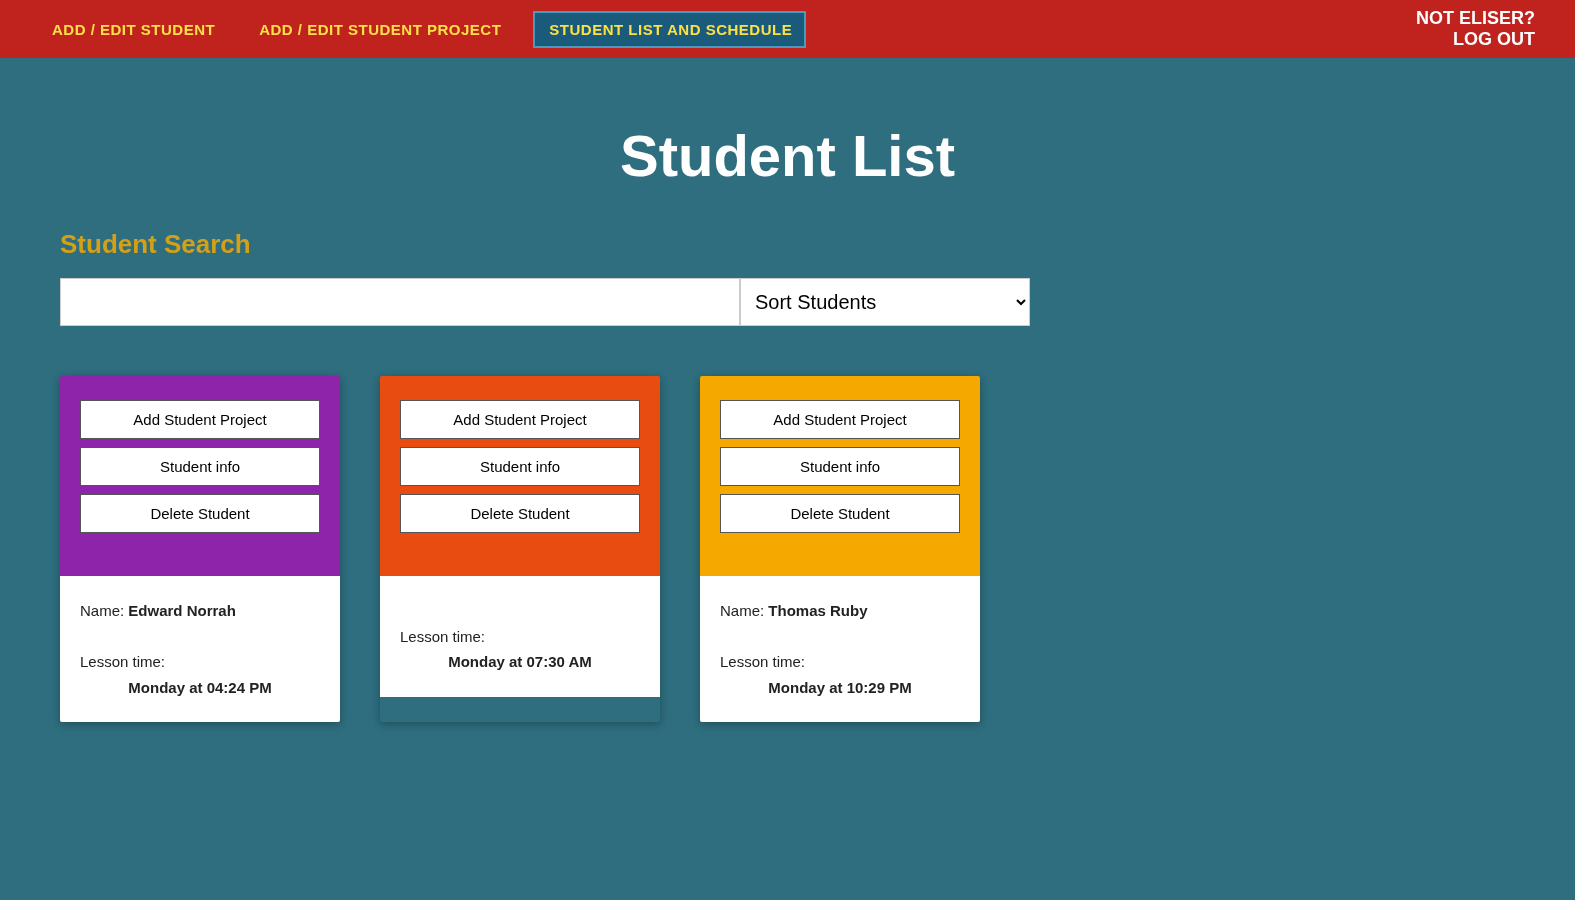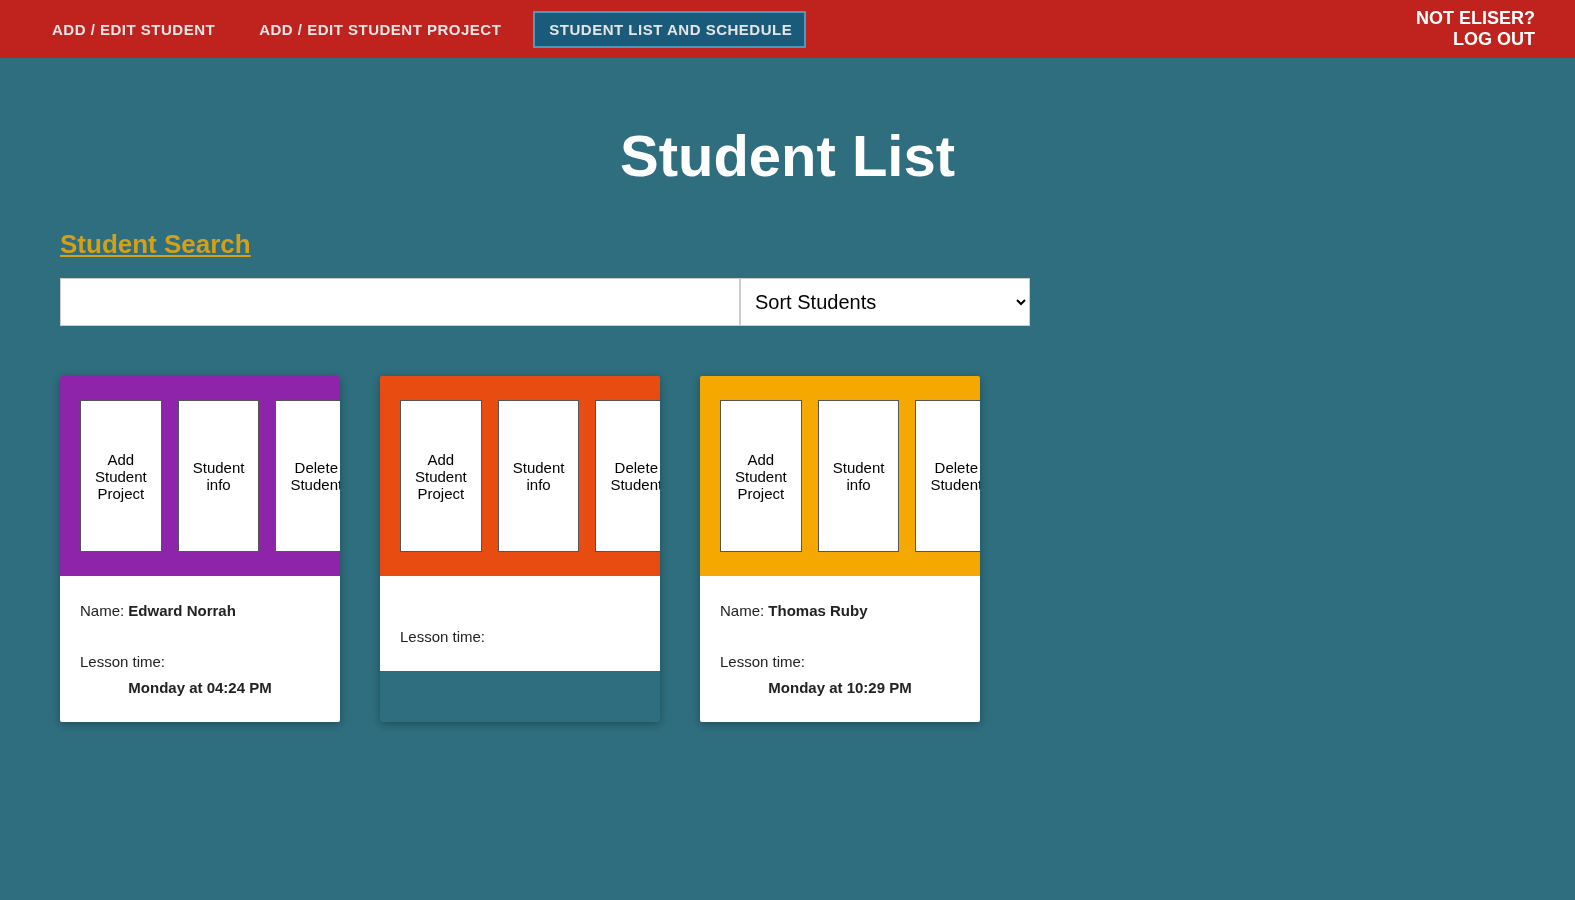--- a/index.html
+++ b/index.html
@@ -12,21 +12,21 @@
     
     nav {
       background-color: #c0221e;
       display: flex;
       align-items: center;
       justify-content: space-between;
       padding: 0 40px;
       height: 58px;
     }
     nav a {
-      color: #e5e5e5;
+      color: #fde047;
       text-decoration: none;
       font-weight: bold;
       font-size: 15px;
       letter-spacing: 0.5px;
       padding: 8px 12px;
     }
     nav a.active {
       background-color: #1a5a7a;
       border: 2px solid #4a9abf;
       padding-left: 14px;
@@ -55,21 +55,20 @@
 
     .search-section {
       margin-bottom: 50px;
     }
 
     .search-label {
       color: #d4a017;
       font-size: 26px;
       font-weight: bold;
       margin-bottom: 18px;
-      text-decoration: underline;
     }
 
     .search-row {
       display: flex;
       align-items: center;
       gap: 0;
     }
 
     .search-input {
       width: 680px;
@@ -104,22 +103,22 @@
     .student-card {
       width: 280px;
       border-radius: 2px;
       overflow: hidden;
       box-shadow: 0 2px 8px rgba(0,0,0,0.3);
     }
 
     .card-top {
       padding: 24px 20px;
       display: flex;
-      flex-direction: row;
-      gap: 16px;
+      flex-direction: column;
+      gap: 8px;
       min-height: 200px;
     }
 
     .card-top.purple { background-color: #8e24aa; }
     .card-top.orange { background-color: #e84c10; }
     .card-top.yellow { background-color: #f5a800; }
 
     .card-btn {
       background: white;
       border: 1px solid #555;
@@ -202,20 +201,21 @@
   </div>
       <div class="student-card">
     <div class="card-top orange">
       <button class="card-btn">Add Student Project</button>
       <button class="card-btn">Student info</button>
       <button class="card-btn">Delete Student</button>
     </div>
     <div class="card-bottom">
       <br>
       <span class="lesson-label">Lesson time:</span>
+      <span class="lesson-time">Monday at 07:30 AM</span>
     </div>
   </div>
       <div class="student-card">
     <div class="card-top yellow">
       <button class="card-btn">Add Student Project</button>
       <button class="card-btn">Student info</button>
       <button class="card-btn">Delete Student</button>
     </div>
     <div class="card-bottom">
       <span class="student-name-line">

